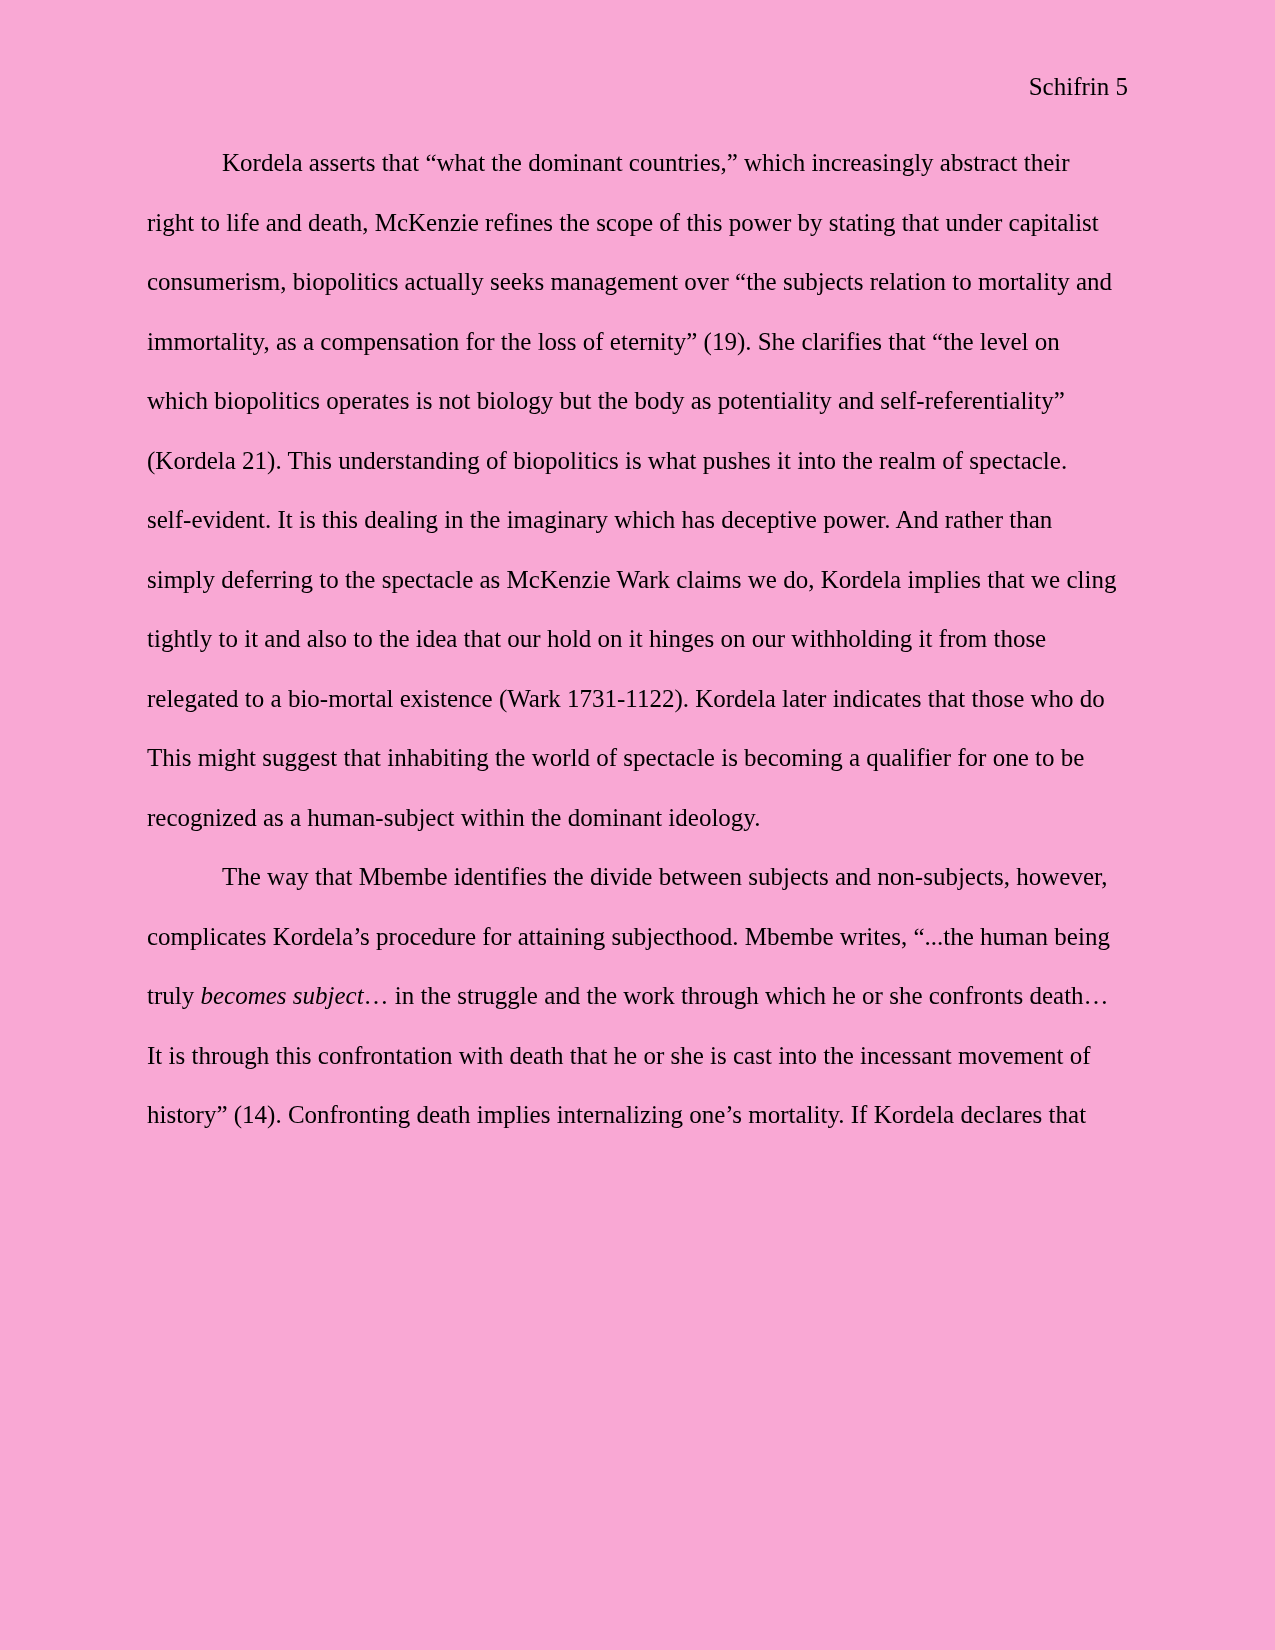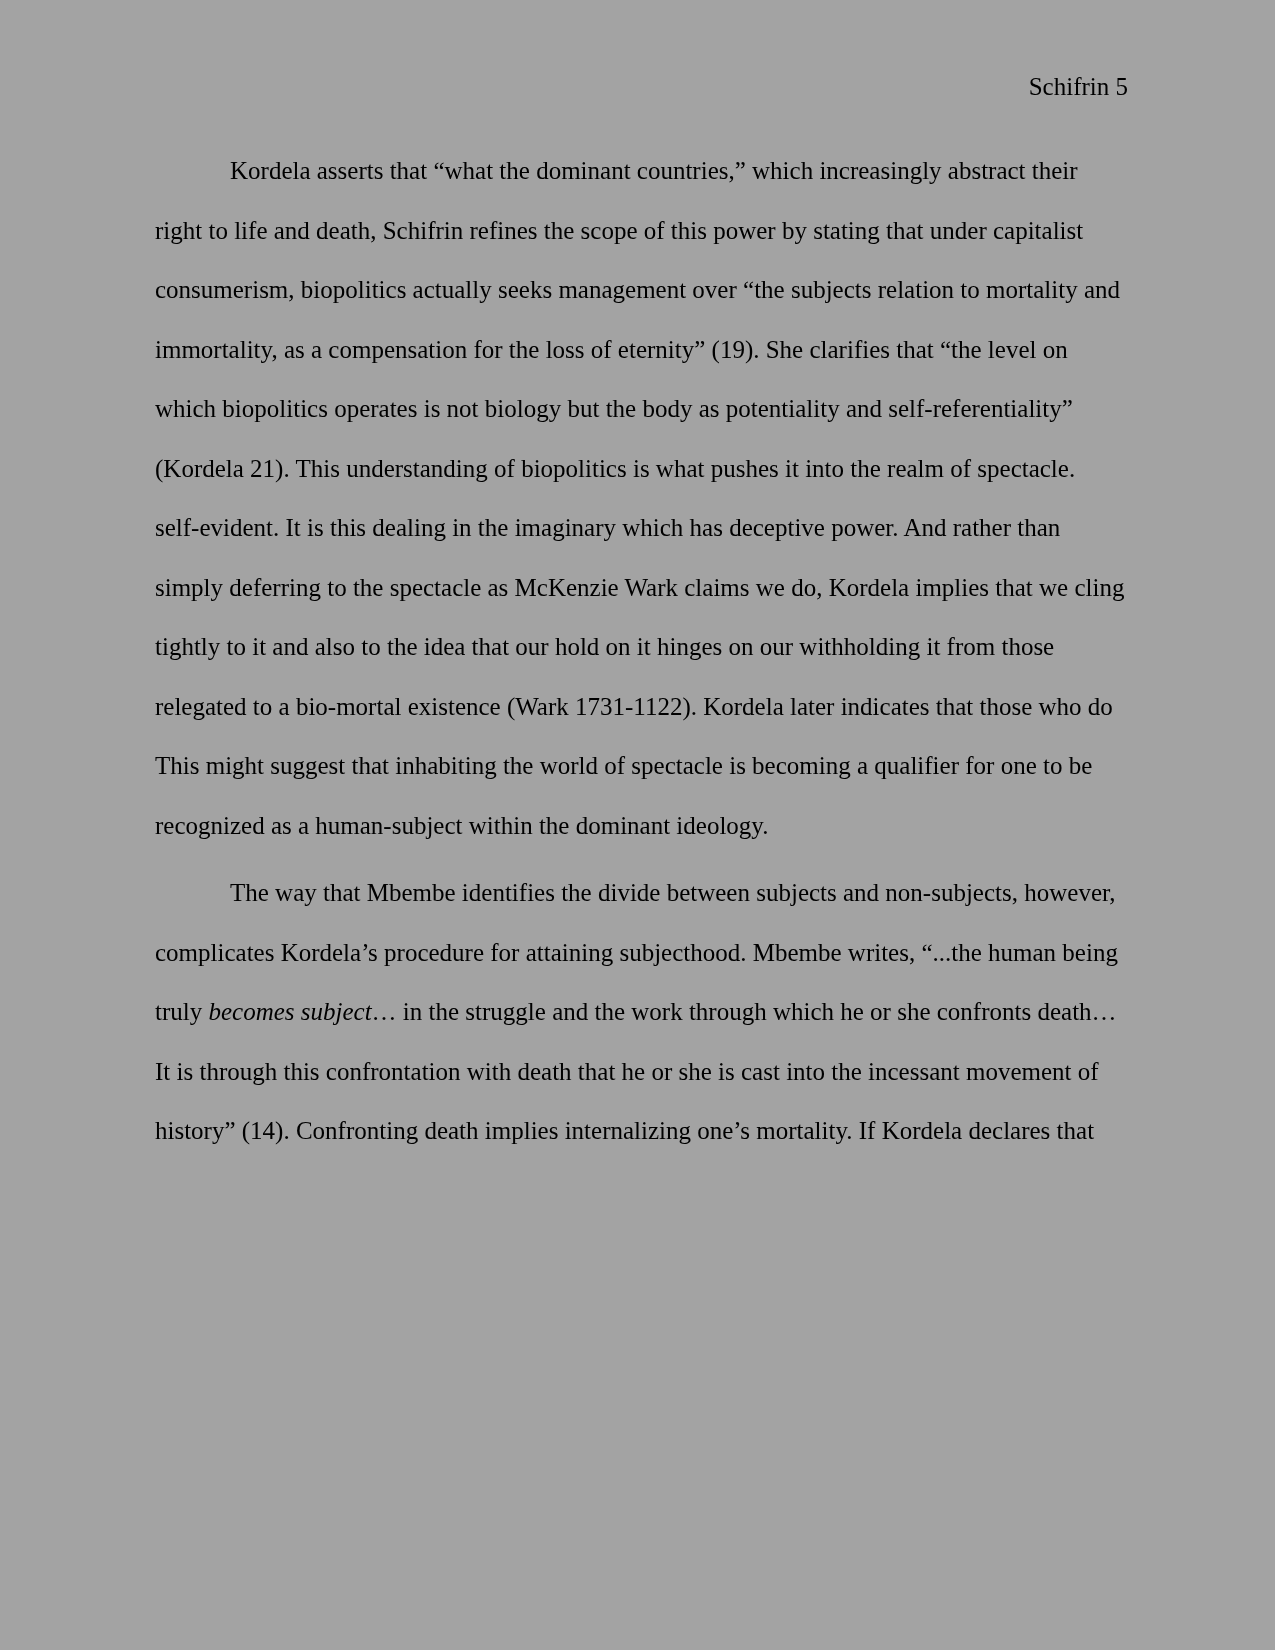--- a/index.html
+++ b/index.html
@@ -11,39 +11,39 @@
     height: 1650px;
     background: #ffffff;
     color: #000000;
     font-family: "Liberation Serif", "DejaVu Serif", serif;
     position: relative;
     overflow: hidden;
   }
   .page {
     position: absolute;
     inset: 0;
-    background: #a3a3a3;
+    background: #f9a8d4;
   }
   .running-head {
     position: absolute;
     top: 74px;
     right: 147px;
     font-size: 25px;
     line-height: 25px;
     white-space: nowrap;
   }
   .doc-body {
     position: absolute;
     top: 133px;
     left: 147px;
     width: 1000px;
     font-size: 25px;
   }
   .paragraph {
-    margin: 8px;
+    margin: 0;
     padding: 0;
   }
   .line {
     height: 59.5px;
     line-height: 59.5px;
     white-space: pre;
   }
   .line.first {
     padding-left: 75px;
   }
@@ -53,21 +53,21 @@
 </style>
 </head>
 <body>
 
 <div class="page">
   <div class="running-head">Schifrin 5</div>
 
   <div class="doc-body">
       <div class="paragraph">
         <div class="line first"><span>Kordela asserts that “what the dominant countries,” which increasingly abstract their</span></div>
-        <div class="line"><span>right to life and death, Schifrin refines the scope of this power by stating that under capitalist</span></div>
+        <div class="line"><span>right to life and death, McKenzie refines the scope of this power by stating that under capitalist</span></div>
         <div class="line"><span>consumerism, biopolitics actually seeks management over “the subjects relation to mortality and</span></div>
         <div class="line"><span>immortality, as a compensation for the loss of eternity” (19). She clarifies that “the level on</span></div>
         <div class="line"><span>which biopolitics operates is not biology but the body as potentiality and self-referentiality”</span></div>
         <div class="line"><span>(Kordela 21). This understanding of biopolitics is what pushes it into the realm of spectacle.</span></div>
         <div class="line"><span>self-evident. It is this dealing in the imaginary which has deceptive power. And rather than</span></div>
         <div class="line"><span>simply deferring to the spectacle as McKenzie Wark claims we do, Kordela implies that we cling</span></div>
         <div class="line"><span>tightly to it and also to the idea that our hold on it hinges on our withholding it from those</span></div>
         <div class="line"><span>relegated to a bio-mortal existence (Wark 1731-1122). Kordela later indicates that those who do</span></div>
         <div class="line"><span>This might suggest that inhabiting the world of spectacle is becoming a qualifier for one to be</span></div>
         <div class="line"><span>recognized as a human-subject within the dominant ideology.</span></div>

